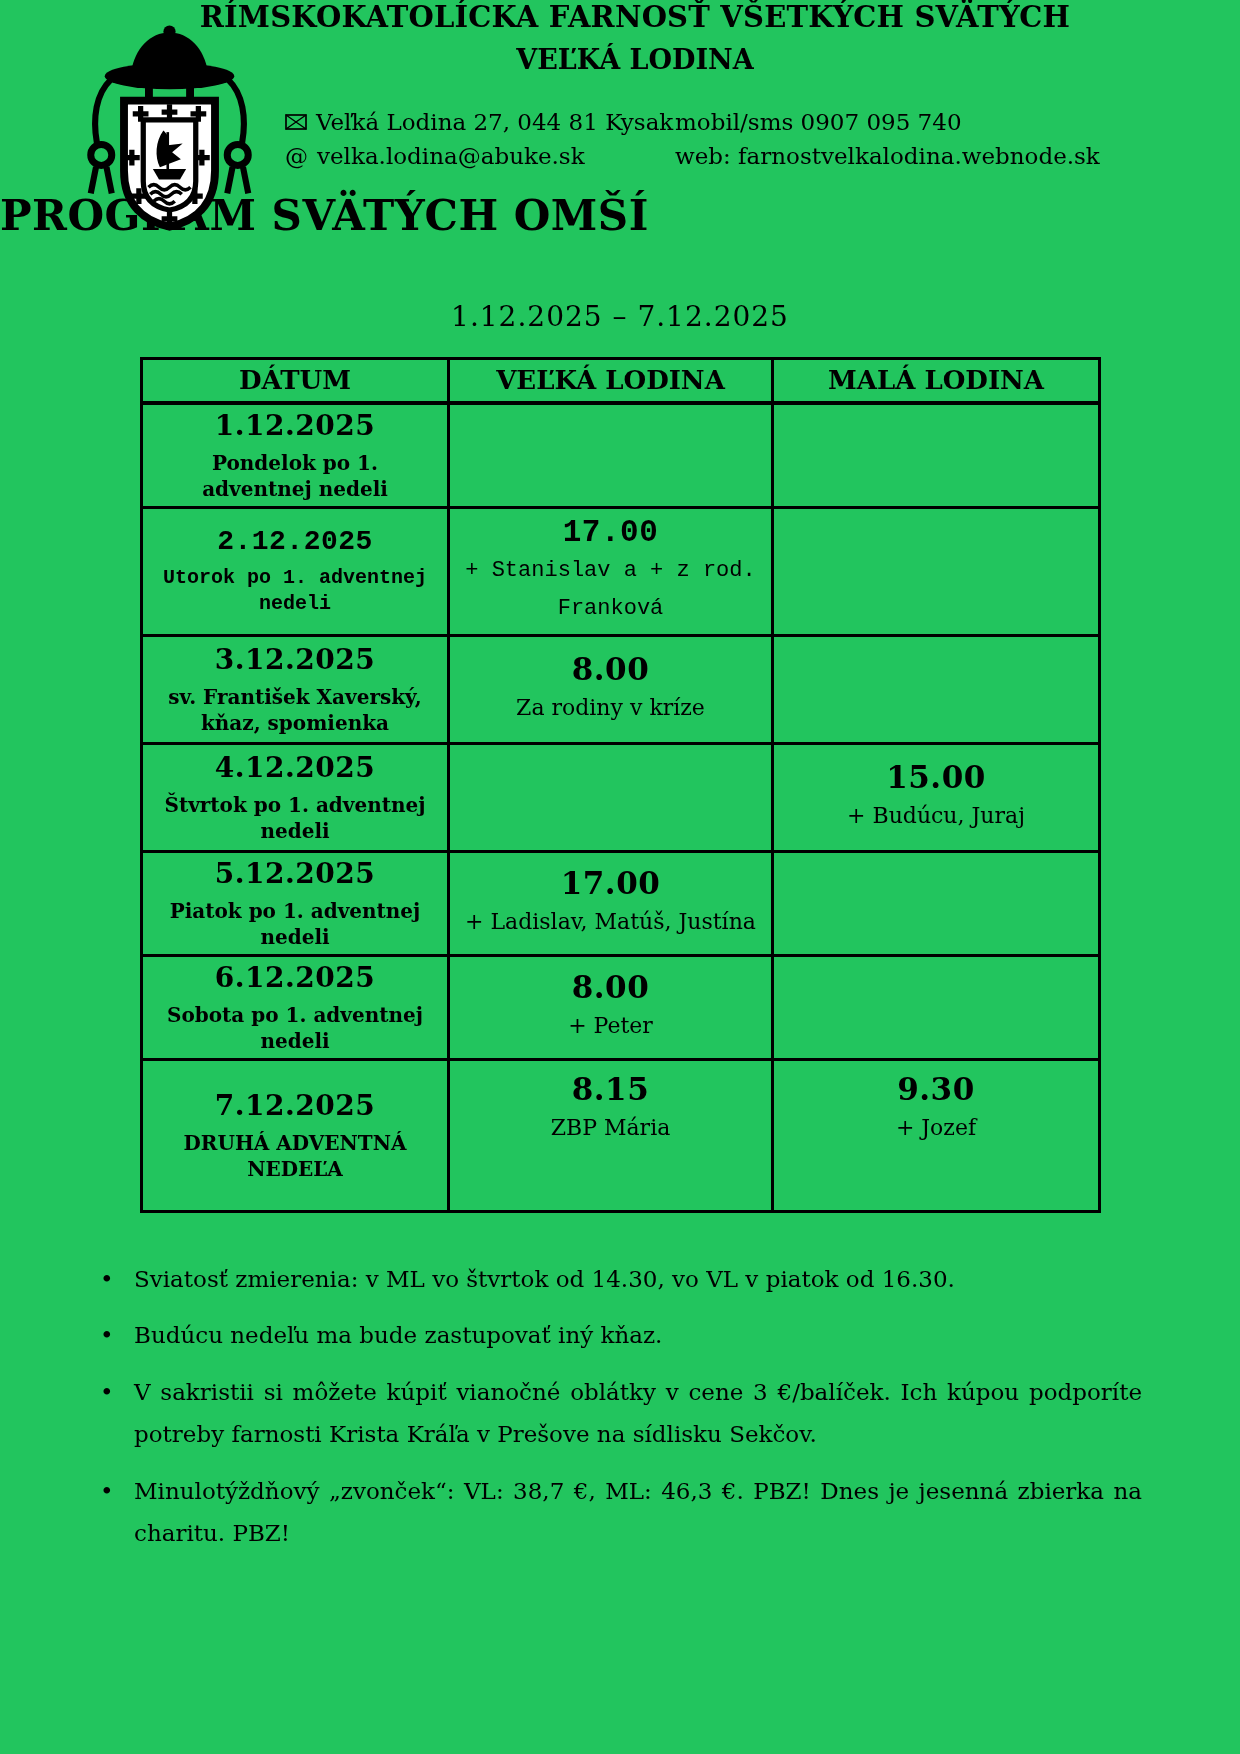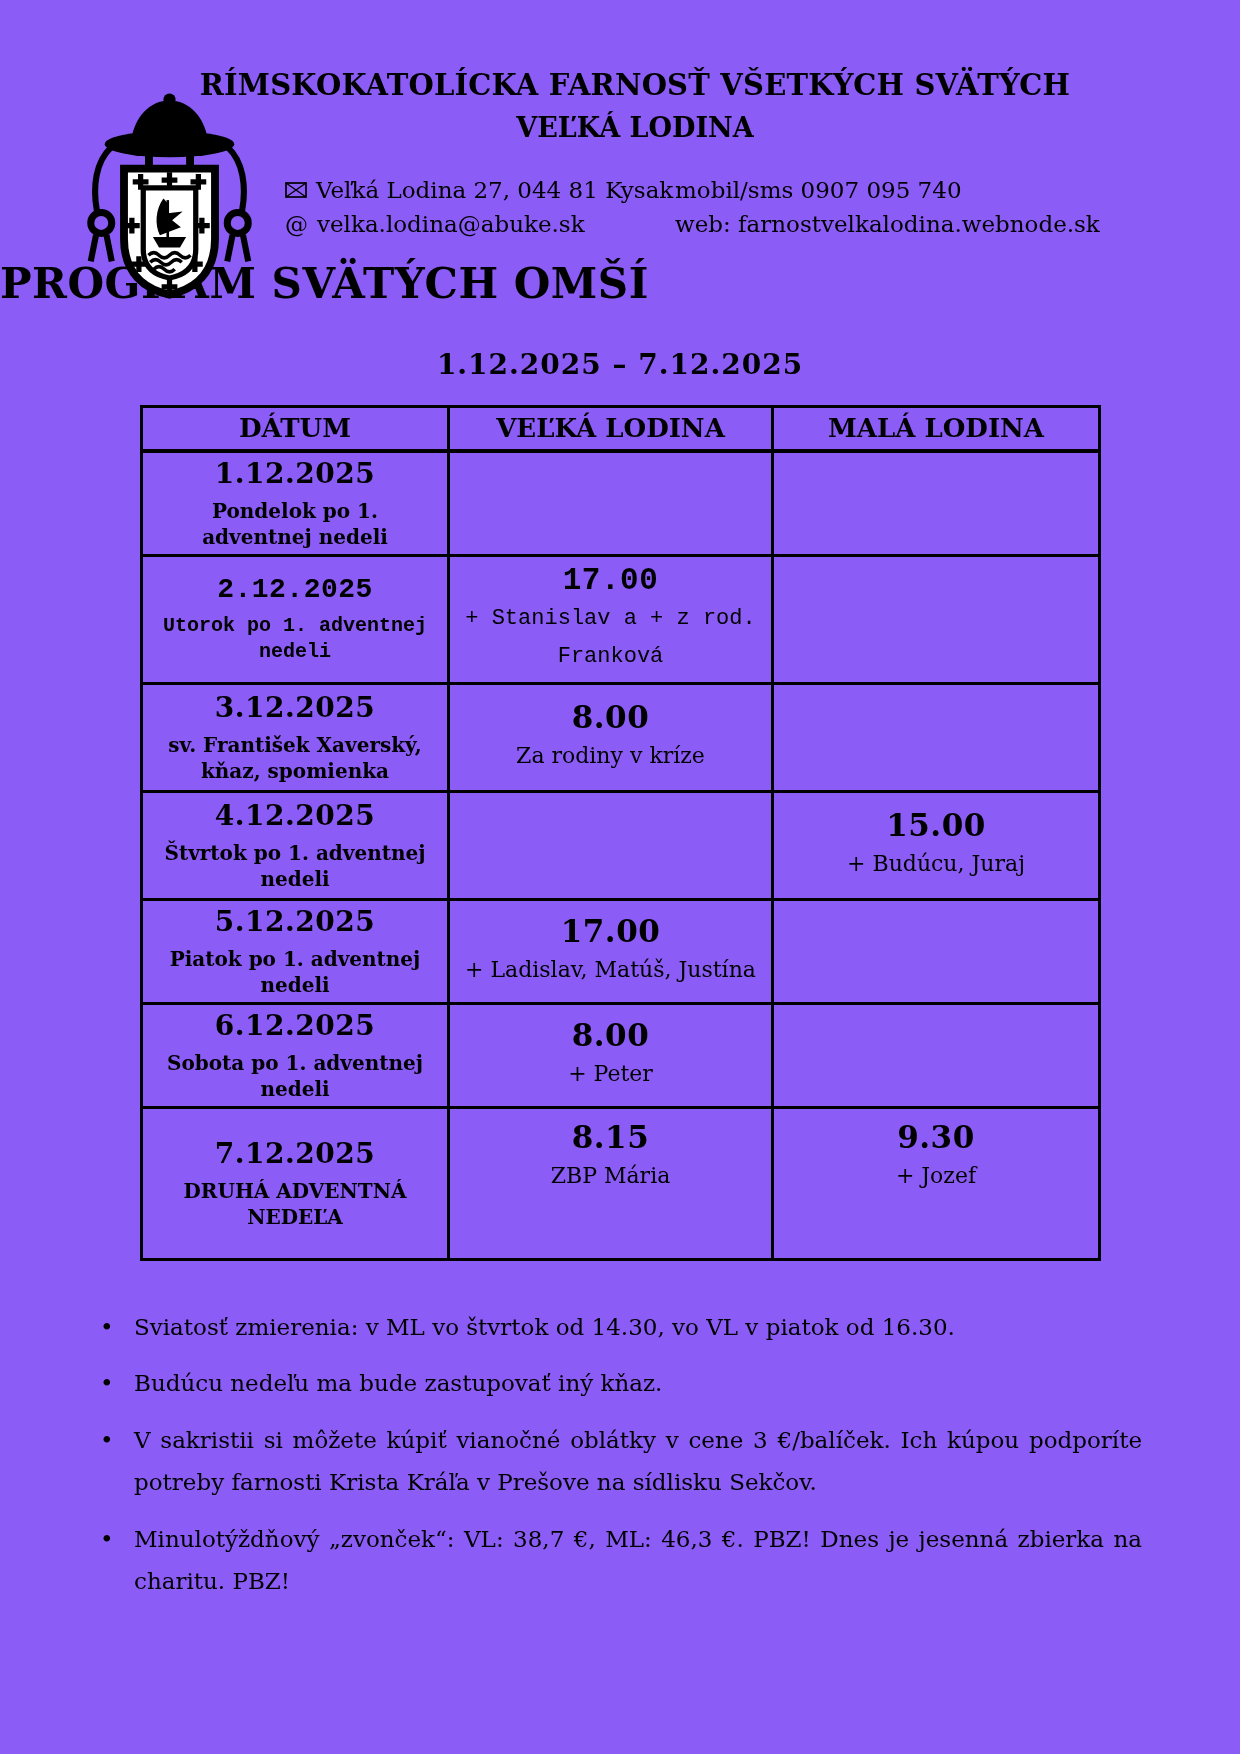--- a/index.html
+++ b/index.html
@@ -1,45 +1,44 @@
 <!DOCTYPE html>
 <html><head>
 <meta charset="utf-8">
 <style>
   html,body { margin:0; padding:0; background:#e8e8e8; }
   .page {
     position: relative;
     width: 1240px;
     height: 1754px;
     margin: 0 auto;
-    background: #8b5cf6;
+    background: #22c55e;
     color: #000000;
     font-family: "DejaVu Serif", "Liberation Serif", serif;
     overflow: hidden;
     box-sizing: border-box;
-    padding-top: 68px;
   }
 
   
   .header { position: relative; min-height: 172px; }
   .crest { position: absolute; left: 82px; top: 20px; }
   .header-text { margin-left: 185px; width: 900px; text-align: center; }
   .h1 { font-size: 29px; font-weight: bold; letter-spacing: 0.2px; }
   .h2 { font-size: 27px; font-weight: bold; margin-top: 10px; }
 
   .contacts { display: flex; margin: 30px 0 0 285px; font-size: 23px; }
   .contact-left { width: 390px; }
   .contact-right { width: 420px; }
   .contact-line { height: 34px; display: flex; align-items: center; white-space: nowrap; text-align: center; }
   .env { display: inline-flex; margin-right: 9px; }
   .at { display: inline-block; margin-right: 9px; }
 
   
   .main-title { text-align: left; font-size: 42px; font-weight: bold; margin-top: 18px; letter-spacing: 0.5px; }
-  .date-range { text-align: center; font-size: 28px; font-weight: bold; margin-top: 40px; letter-spacing: 1px; }
+  .date-range { text-align: center; font-size: 28px; font-weight: normal; margin-top: 60px; letter-spacing: 1px; }
 
   
   table.schedule {
     border-collapse: collapse;
     table-layout: fixed;
     margin: 24px 0 0 140px;
     width: 958px;
     border: 2px solid #eab308;
   }
   .schedule th, .schedule td { border: 3px solid #000; text-align: center; vertical-align: middle; padding: 4px 6px; box-sizing: border-box; }

